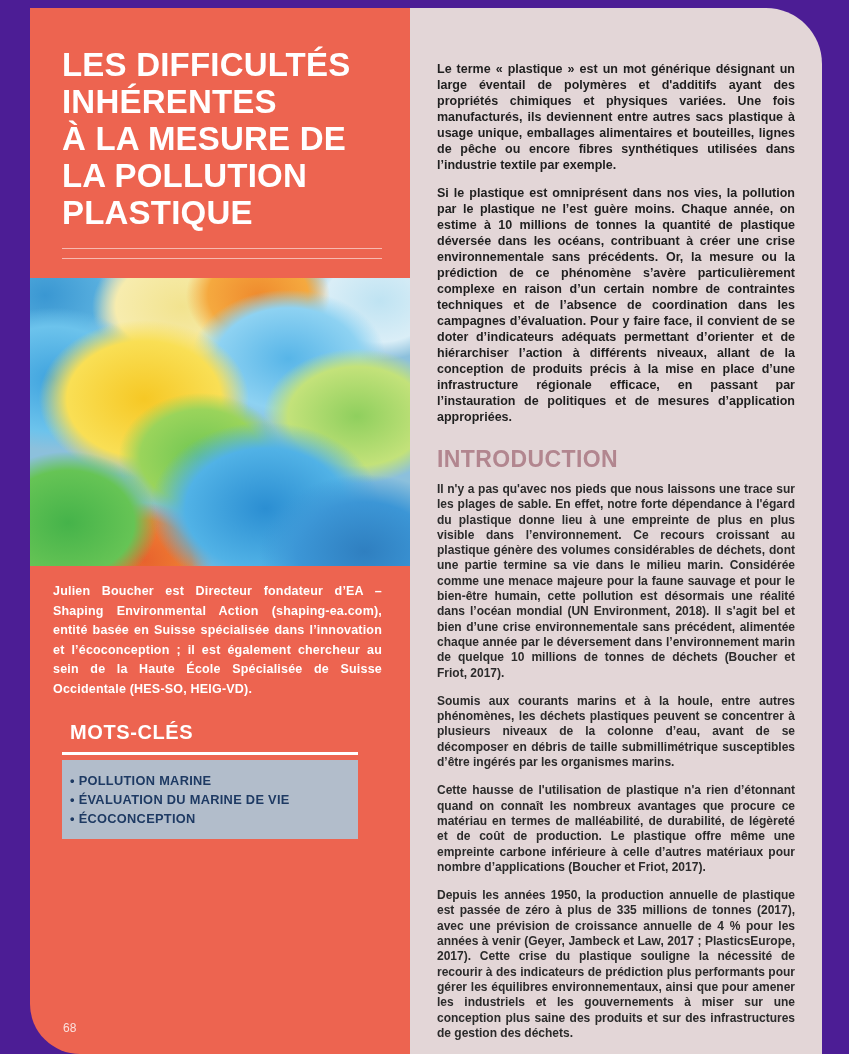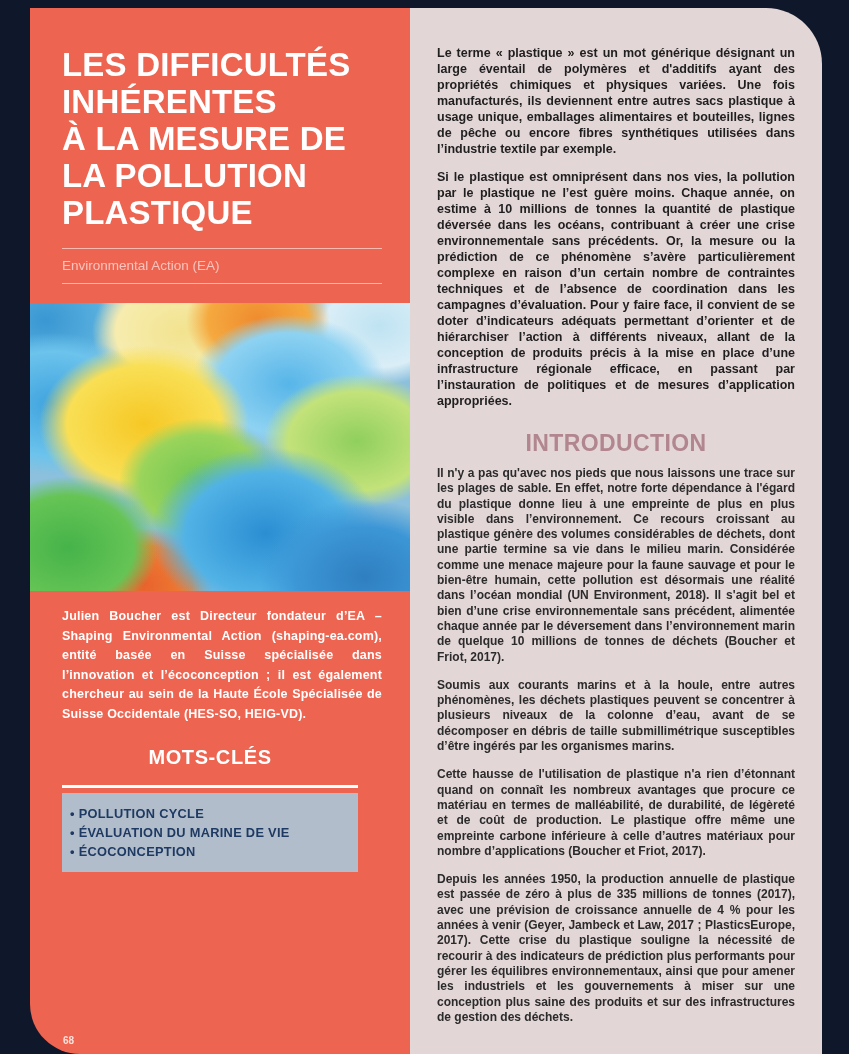--- a/index.html
+++ b/index.html
@@ -2,21 +2,21 @@
 <html lang="fr"><head>
 <meta charset="utf-8">
 <style>
   html,body{margin:0;padding:0;}
   body{
     width:849px;height:1054px;
     background:#ffffff;
     font-family:"Liberation Sans", sans-serif;
     overflow:hidden;
   }
-  .page{position:relative;width:849px;height:1054px;background:#0f172a;overflow:hidden;}
+  .page{position:relative;width:849px;height:1054px;background:#4c1d95;overflow:hidden;}
 
   
   .panel-left{
     position:absolute;left:30px;top:8px;width:380px;bottom:0;
     background:#ED6450;
     border-radius:0 0 0 50px;
     box-sizing:border-box;
   }
   .article-title{
     margin:38px 26px 0 32px;
@@ -41,65 +41,65 @@
       radial-gradient(ellipse 140px 105px at 30% 42%, #f6c825 0%, #f9df55 55%, rgba(249,223,85,0) 75%),
       radial-gradient(ellipse 130px 95px at 6% 35%, #3fa3de 0%, #6cc3ec 55%, rgba(108,195,236,0) 75%),
       radial-gradient(ellipse 125px 90px at 86% 48%, #8fcf5e 0%, #c3e27a 55%, rgba(195,226,122,0) 75%),
       radial-gradient(ellipse 130px 92px at 68% 28%, #57b5e8 0%, #8ed2f2 55%, rgba(142,210,242,0) 75%),
       radial-gradient(ellipse 100px 78px at 60% 6%, #ef8b2e 0%, #f5a93f 50%, rgba(245,169,63,0) 72%),
       radial-gradient(ellipse 120px 88px at 40% 10%, #f2e38f 0%, #f7ecae 55%, rgba(247,236,174,0) 75%),
       radial-gradient(ellipse 110px 82px at 92% 8%, #bfe3f2 0%, #daeef7 50%, rgba(218,238,247,0) 72%),
       radial-gradient(ellipse 100px 80px at 4% 6%, #3a97d2 0%, #57aede 55%, rgba(87,174,222,0) 75%);
   }
 
-  .bio{margin:16px 28px 0 32px;}
+  .bio{margin:16px 28px 0 23px;}
   .bio p{
     margin:0 0 9px 0;
     color:#ffffff;font-weight:700;font-size:12.5px;line-height:19.5px;
     text-align:justify;letter-spacing:.2px;
   }
 
   .kw-section{margin:22px 0 0 32px;width:296px;}
   .kw-title{
-    margin:16px;color:#ffffff;font-size:20px;font-weight:700;letter-spacing:.6px;text-align:center;
+    margin:8px;color:#ffffff;font-size:20px;font-weight:700;letter-spacing:.6px;
   }
   .kw-underline{height:3px;background:#ffffff;margin-top:6px;}
   .kw-box{
     background:#B2BDCB;
     margin:5px 0 0 0;padding:11px 10px 11px 8px;
     list-style:none;
   }
   .kw-box li{
     color:#1E3A63;font-weight:700;font-size:12.8px;line-height:19px;
     letter-spacing:.3px;
   }
   .kw-box li::before{content:"• ";color:#1E3A63;}
 
   .pagenum{
-    position:absolute;left:33px;bottom:8px;
-    color:rgba(255,255,255,.8);font-size:10px;font-weight:bold;
+    position:absolute;left:33px;bottom:19px;
+    color:rgba(255,255,255,.8);font-size:12px;
   }
 
   
   .panel-right{
     position:absolute;left:410px;top:8px;width:412px;bottom:0;
     background:#E3D6D7;
     border-radius:0 56px 0 0;
     box-sizing:border-box;
-    padding:0 27px;
+    padding:16px 27px;
   }
   .lead{
     margin:12px 0 0 0;
     color:#1f1f1f;font-weight:700;font-size:12.5px;line-height:16px;
     text-align:justify;
   }
   .lead-first{margin-top:37px;}
   .intro-title{
     margin:21px 0 9px 0;
-    color:#B2868F;font-size:23px;font-weight:700;letter-spacing:.4px;text-align:center;
+    color:#B2868F;font-size:23px;font-weight:700;letter-spacing:.4px;
   }
   .bodytext{
     margin:8px 0 13px 0;
     color:#2b2b2b;font-weight:700;font-size:12px;line-height:15.3px;
     text-align:justify;
   }
 </style>
 </head>
 <body>
 
@@ -107,35 +107,34 @@
 
   <aside class="panel-left">
     <h1 class="article-title">LES DIFFICULTÉS
 INHÉRENTES
 À LA MESURE DE
 LA POLLUTION
 PLASTIQUE</h1>
 
     <div class="rule rule-top"></div>
     <div class="authors-block">
-      <div class="affiliation">Environmental Action (EA)</div>
     </div>
     <div class="rule"></div>
 
     <div class="photo"></div>
 
     <div class="bio">
       <p>Julien Boucher est Directeur fondateur d’EA – Shaping Environmental Action (shaping-ea.com), entité basée en Suisse spécialisée dans l’innovation et l’écoconception ; il est également chercheur au sein de la Haute École Spécialisée de Suisse Occidentale (HES-SO, HEIG-VD).</p>
     </div>
 
     <div class="kw-section">
       <h2 class="kw-title">MOTS-CLÉS</h2>
       <div class="kw-underline"></div>
       <ul class="kw-box">
-        <li>POLLUTION CYCLE</li>
+        <li>POLLUTION MARINE</li>
         <li>ÉVALUATION DU MARINE DE VIE</li>
         <li>ÉCOCONCEPTION</li>
       </ul>
     </div>
 
     <div class="pagenum">68</div>
   </aside>
 
   <section class="panel-right">
     <p class="lead lead-first">Le terme « plastique » est un mot générique désignant un large éventail de polymères et d'additifs ayant des propriétés chimiques et physiques variées. Une fois manufacturés, ils deviennent entre autres sacs plastique à usage unique, emballages alimentaires et bouteilles, lignes de pêche ou encore fibres synthétiques utilisées dans l’industrie textile par exemple.</p>

